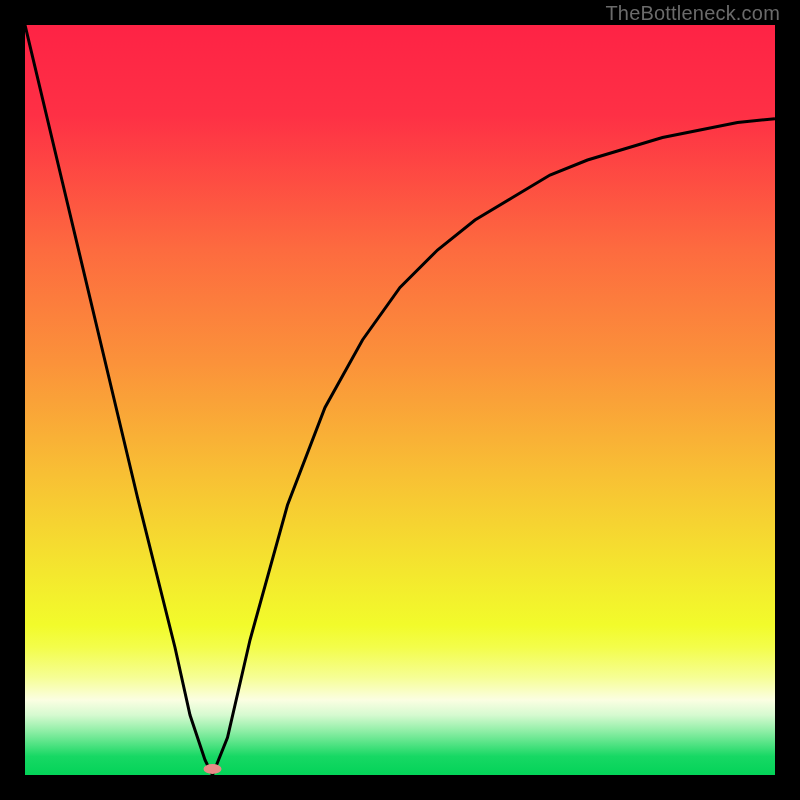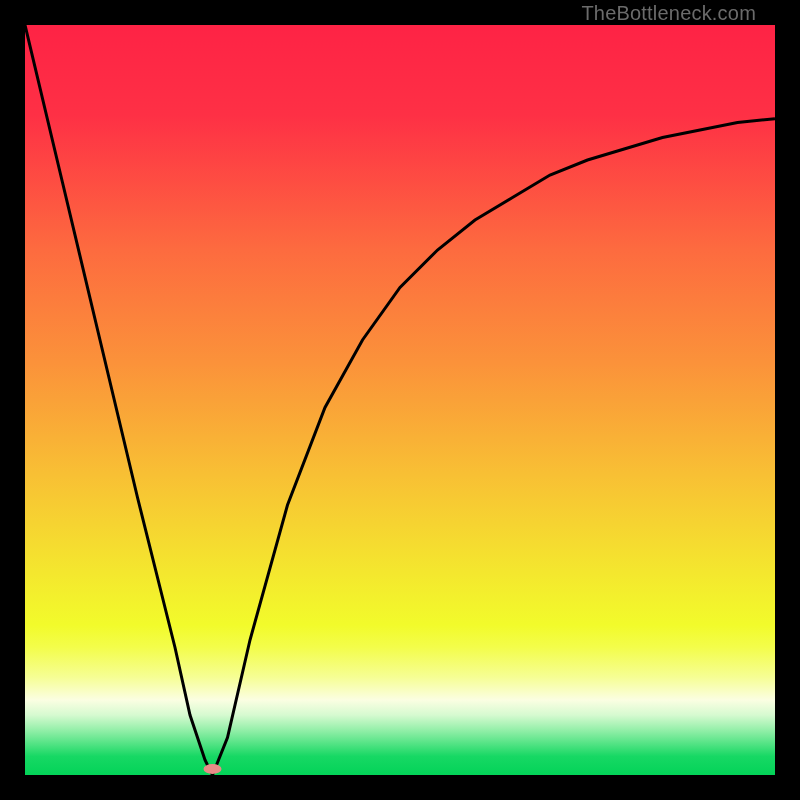--- a/index.html
+++ b/index.html
@@ -33,21 +33,21 @@
   }
   .curve-layer {
     position: absolute;
     left: 0;
     top: 0;
     width: 100%;
     height: 100%;
   }
   .watermark {
     position: absolute;
-    right: 44px;
+    right: 20px;
     top: 2px;
     color: #6b6b6b;
     font-size: 20px;
     letter-spacing: 0.2px;
     font-weight: 500;
   }
 </style>
 </head>
 <body>
 

